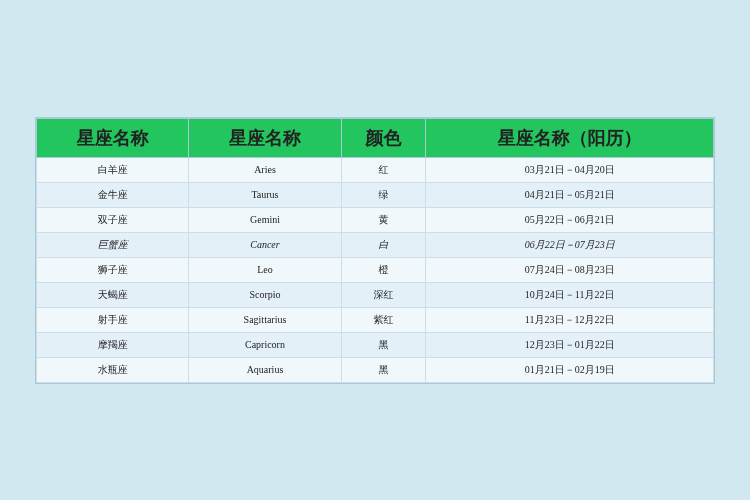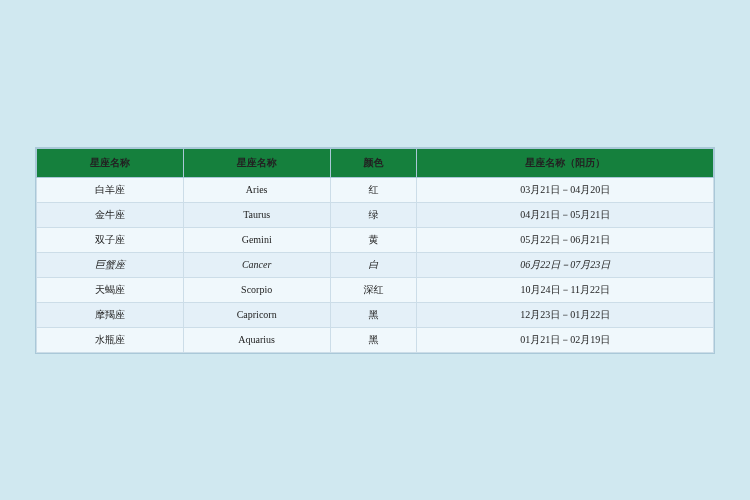--- a/index.html
+++ b/index.html
@@ -16,27 +16,27 @@
     .container {
       background: #e8f4f8;
       border: 1px solid #aac8d8;
       width: 680px;
     }
     table {
       width: 100%;
       border-collapse: collapse;
     }
     th {
-      background: #15803d;
+      background: #22c55e;
       color: #222;
       font-weight: bold;
       text-align: center;
       padding: 7px 4px;
       border: 1px solid #aac8d8;
-      font-size: 10px;
+      font-size: 18px;
     }
     td {
       text-align: center;
       padding: 5px 4px;
       border: 1px solid #ccdde8;
       color: #222;
       font-size: 10px;
       background: #f0f8fc;
     }
     tr:nth-child(even) td {
@@ -79,24 +79,36 @@
           <td>黄</td>
           <td>05月22日－06月21日</td>
         </tr>
         <tr class="highlight-row">
           <td>巨蟹座</td>
           <td>Cancer</td>
           <td>白</td>
           <td>06月22日－07月23日</td>
         </tr>
         <tr>
+          <td>狮子座</td>
+          <td>Leo</td>
+          <td>橙</td>
+          <td>07月24日－08月23日</td>
+        </tr>
+        <tr>
           <td>天蝎座</td>
           <td>Scorpio</td>
           <td>深红</td>
           <td>10月24日－11月22日</td>
+        </tr>
+        <tr>
+          <td>射手座</td>
+          <td>Sagittarius</td>
+          <td>紫红</td>
+          <td>11月23日－12月22日</td>
         </tr>
         <tr>
           <td>摩羯座</td>
           <td>Capricorn</td>
           <td>黑</td>
           <td>12月23日－01月22日</td>
         </tr>
         <tr>
           <td>水瓶座</td>
           <td>Aquarius</td>

